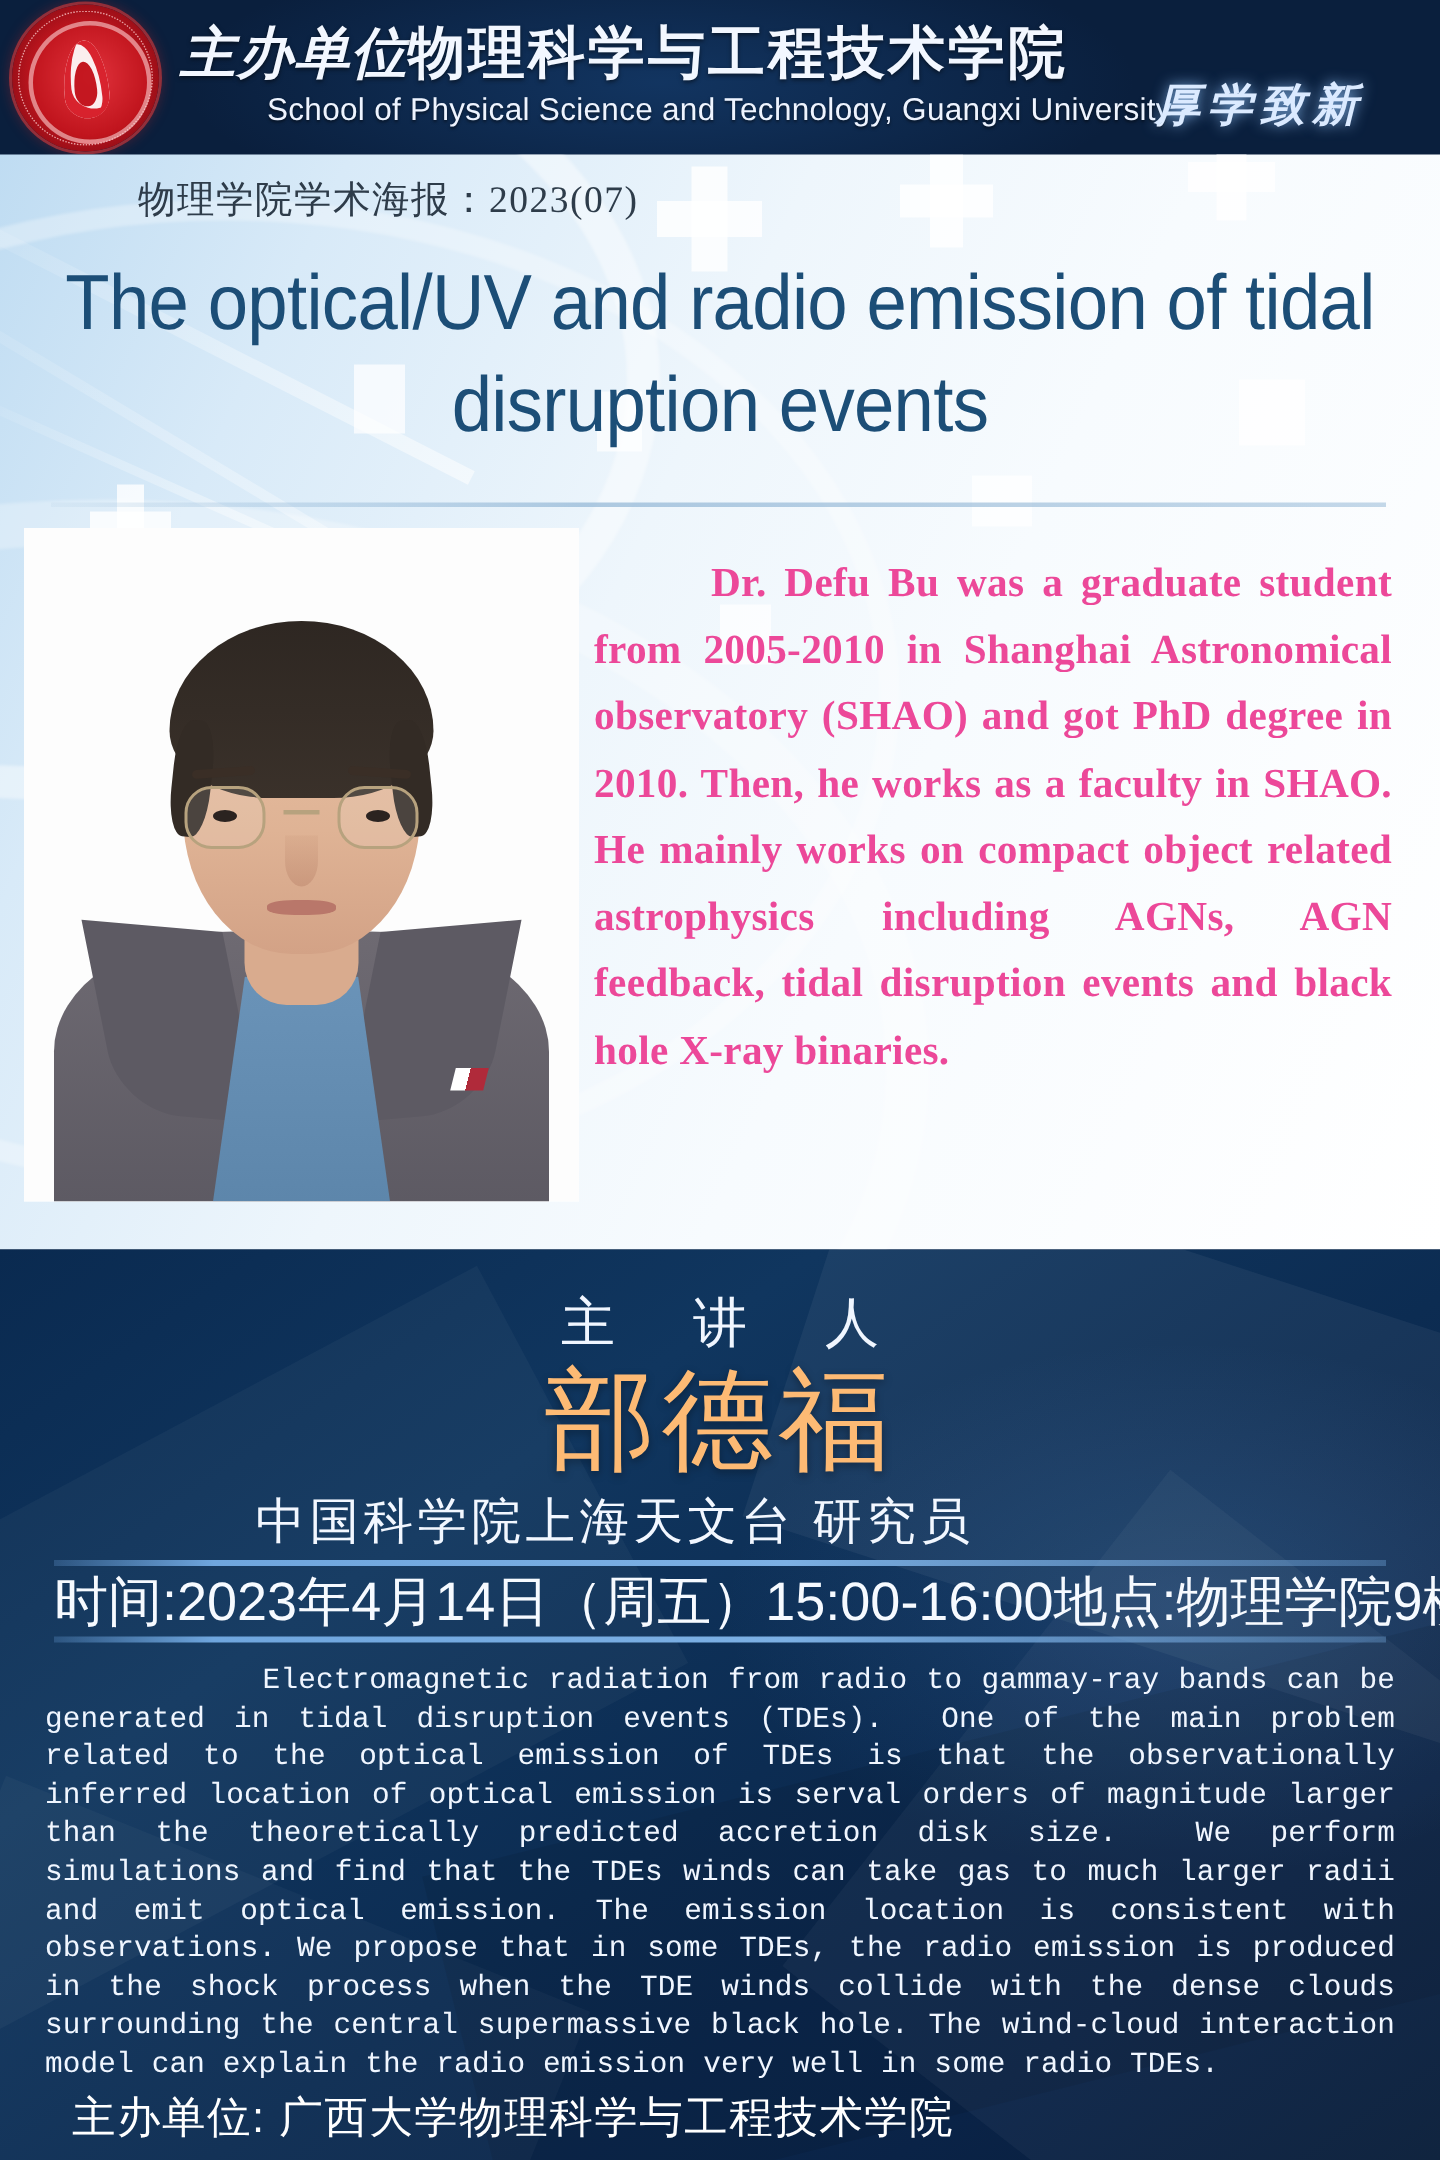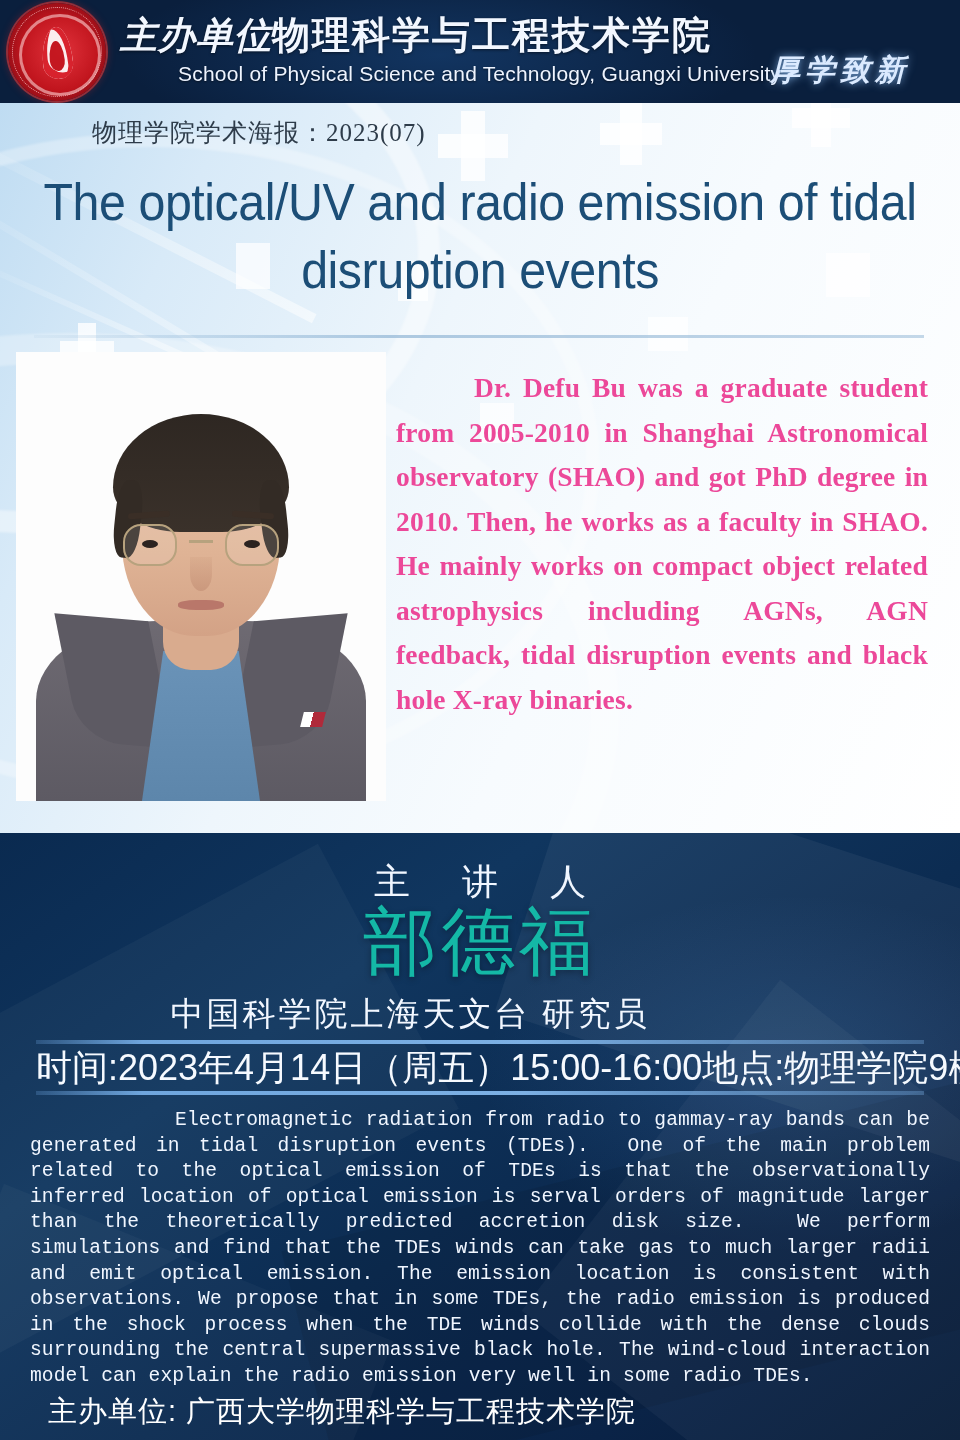--- a/index.html
+++ b/index.html
@@ -230,22 +230,22 @@
     background:radial-gradient(ellipse at center, rgba(90,150,220,.20), rgba(0,0,0,0) 70%);
   }
 
   .speaker-label {
     position:absolute; left:0; top:858px; width:960px; text-align:center;
     font-size:36px; color:#f0f6ff; letter-spacing:52px; text-indent:52px;
     font-family:"Liberation Sans", sans-serif;
   }
   .speaker-name {
     position:absolute; left:0; top:905px; width:960px; text-align:center;
-    font-size:74px; color:#14b8a6; letter-spacing:4px; line-height:84px;
-    font-family:Liberation Mono, monospace;
+    font-size:74px; color:#fdba74; letter-spacing:4px; line-height:84px;
+    font-family:Liberation Sans, sans-serif;
     text-shadow:0 2px 6px rgba(0,0,0,.35);
   }
   .speaker-affil {
     position:absolute; left:0; top:992px; width:820px; text-align:center;
     font-family:"Liberation Serif", serif;
     font-size:33px; color:#f2f7ff; letter-spacing:3px;
   }
 
   .rule {
     position:absolute; height:4px;

